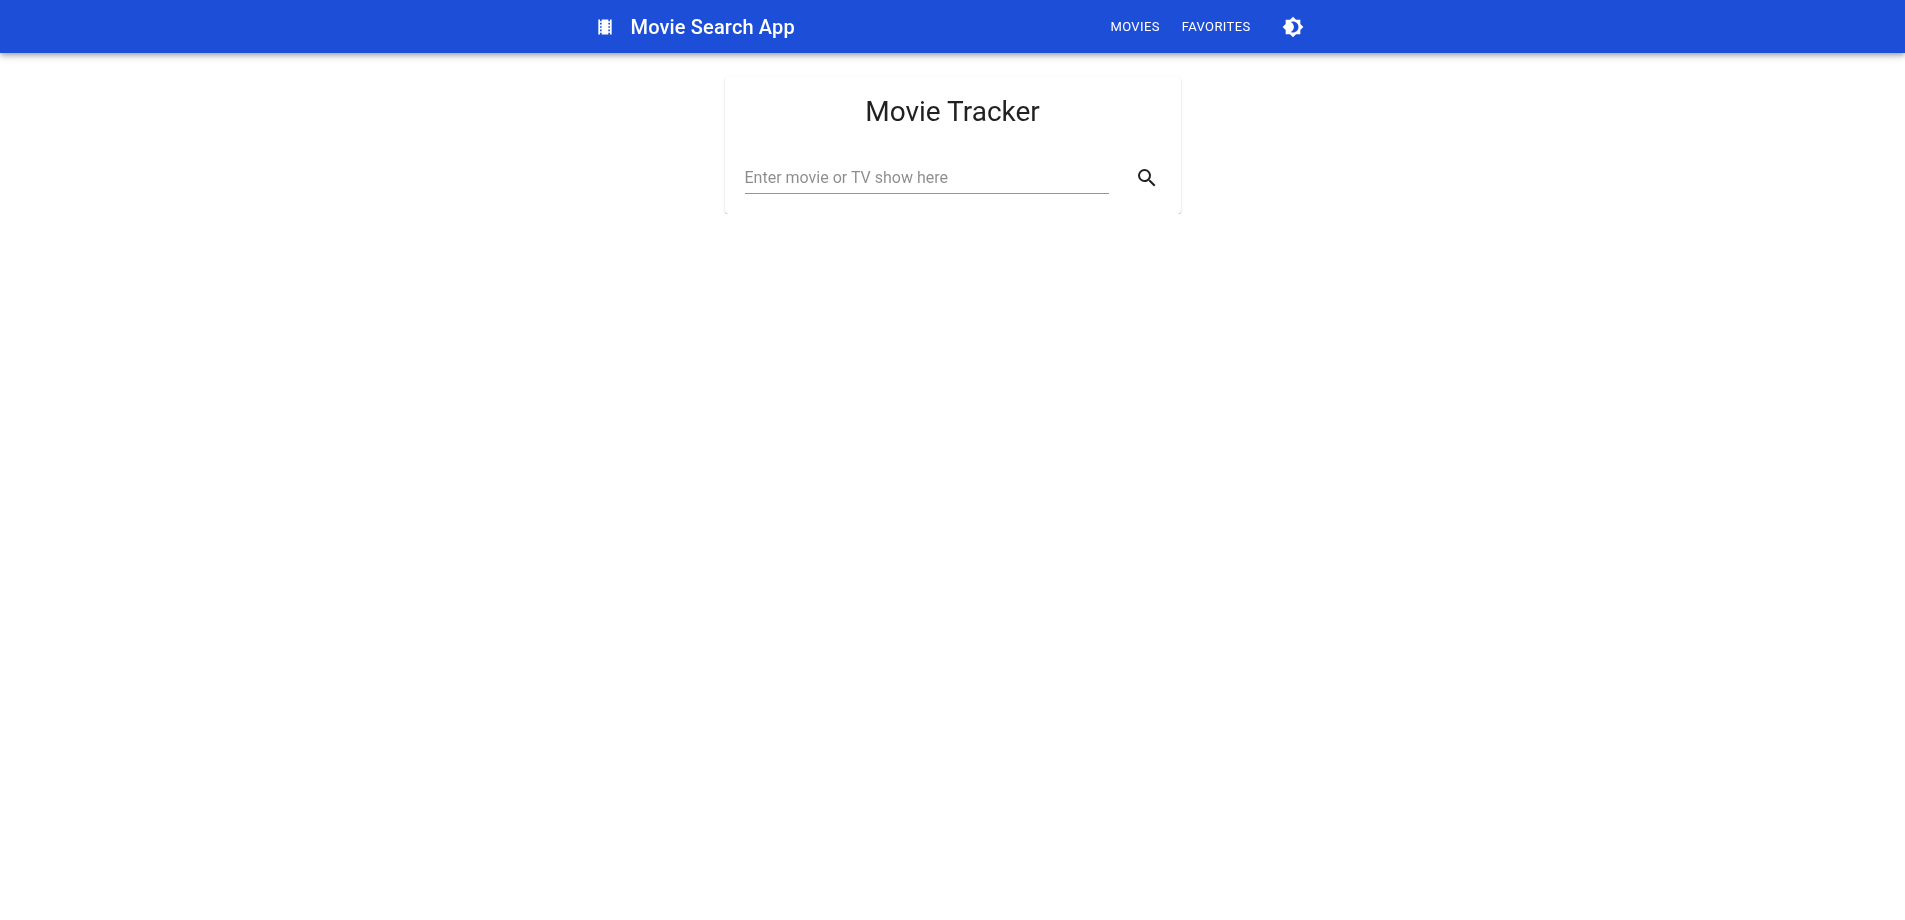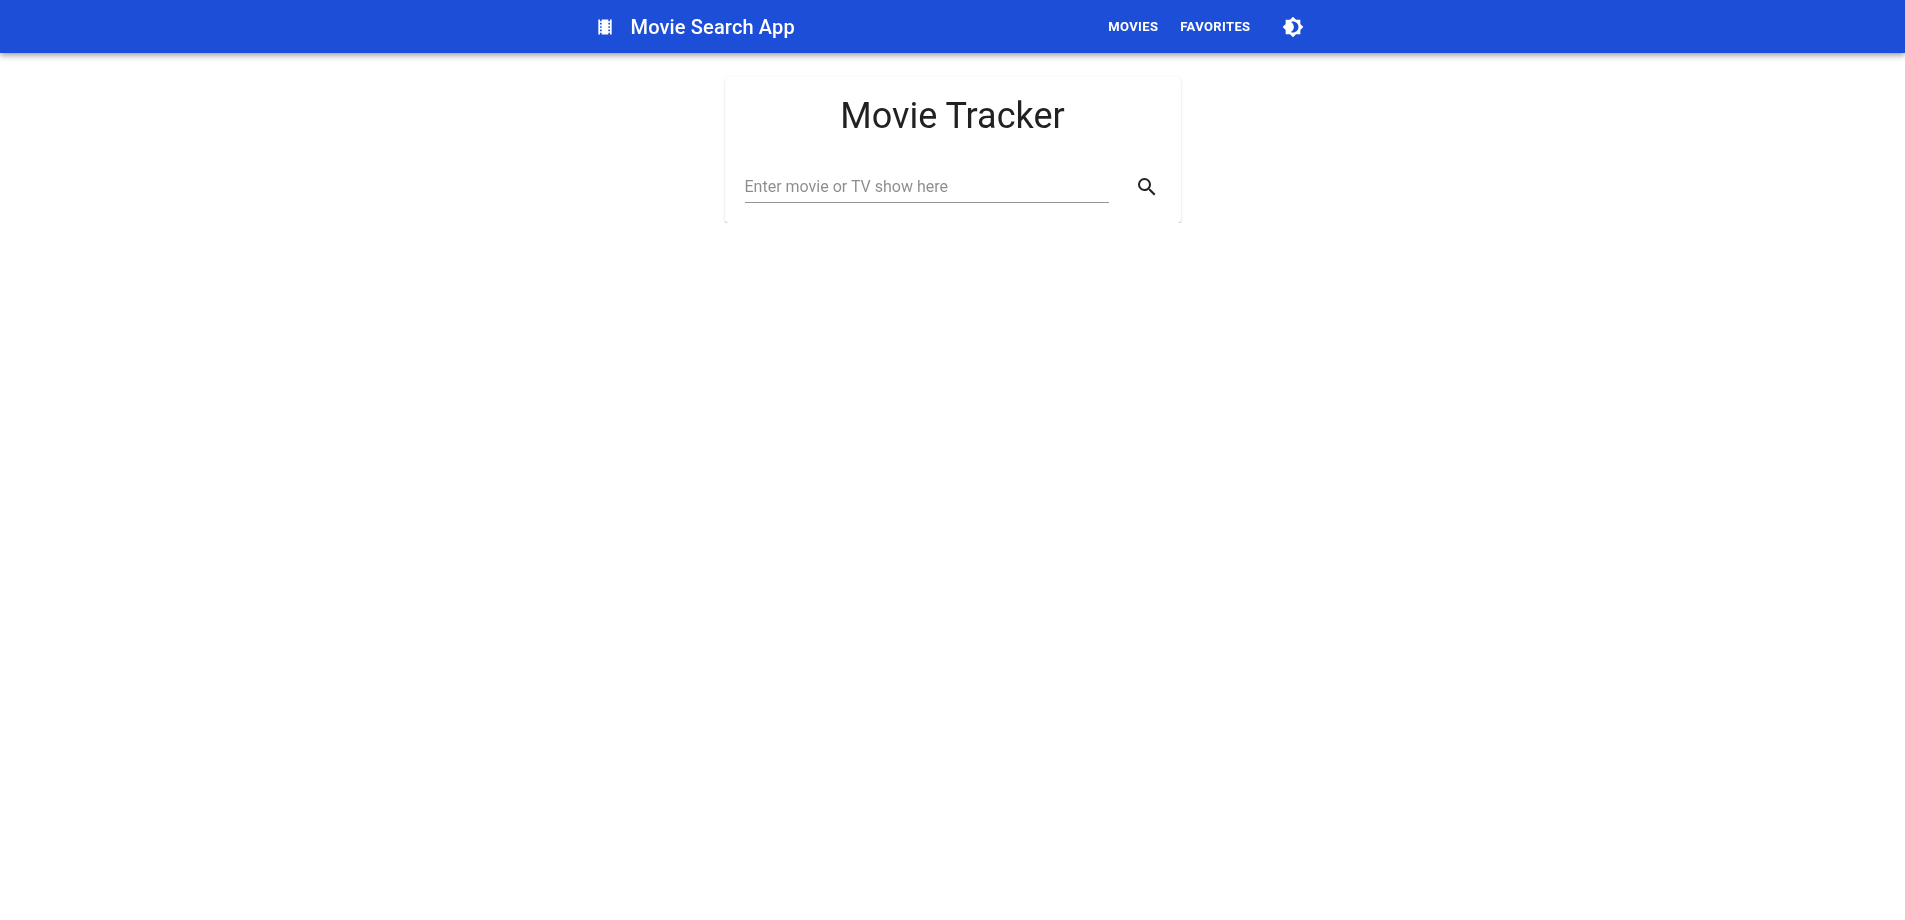--- a/index.html
+++ b/index.html
@@ -41,21 +41,21 @@
       flex: 1;
       white-space: nowrap;
     }
     .nav-links {
       display: flex;
       align-items: center;
       gap: 22px;
     }
     .nav-link {
       font-size: 13px;
-      font-weight: 700;
+      font-weight: 400;
       letter-spacing: 0.02857em;
       text-transform: uppercase;
       cursor: pointer;
       color: #ffffff;
       text-align: center;
     }
     .theme-btn {
       display: inline-flex;
       align-items: center;
       justify-content: center;
@@ -73,21 +73,21 @@
     .card {
       width: 456px;
       background: #ffffff;
       border-radius: 4px;
       box-shadow: 0 2px 1px -1px rgba(0,0,0,0.2),
                   0 1px 1px 0 rgba(0,0,0,0.14),
                   0 1px 3px 0 rgba(0,0,0,0.12);
       padding: 18px 20px 20px 20px;
     }
     .card-title {
-      font-size: 36px;
+      font-size: 28px;
       font-weight: 400;
       text-align: center;
       margin-bottom: 34px;
       letter-spacing: 0em;
     }
     .search-row {
       display: flex;
       align-items: flex-end;
       gap: 24px;
     }

